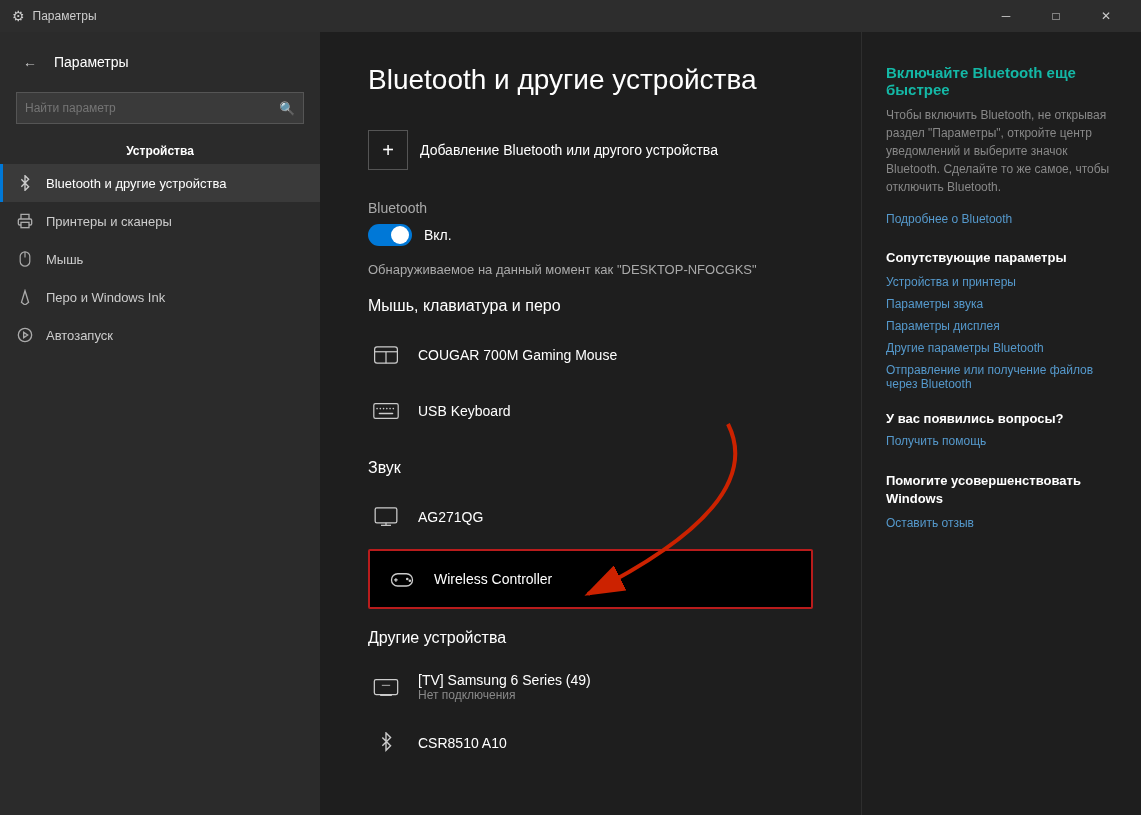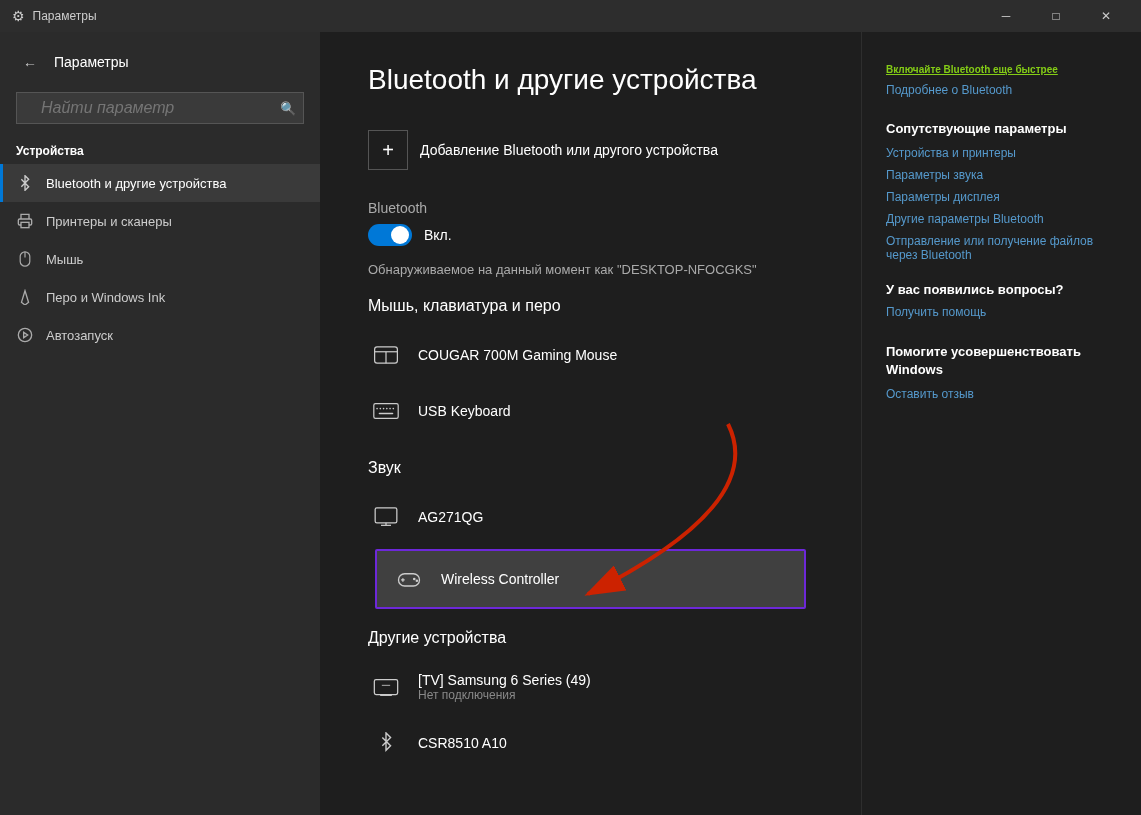--- a/index.html
+++ b/index.html
@@ -92,41 +92,41 @@
       background: #3a3a3a;
       border: 1px solid #555;
       height: 32px;
     }
     .search-input {
       flex: 1;
       background: transparent;
       border: none;
       outline: none;
       color: #ccc;
-      font-size: 16px;
-      padding: 0 24px;
-      font-style: italic;
+      font-size: 12px;
+      padding: 0 8px;
     }
     .search-icon-btn {
       width: 32px;
       height: 32px;
       display: flex;
       align-items: center;
       justify-content: center;
       color: #aaa;
       font-size: 13px;
       cursor: pointer;
     }
 
     .sidebar-section-title {
       font-size: 12px;
       font-weight: 700;
       color: #ffffff;
       padding: 12px 16px 6px 16px;
       text-transform: none;
+      text-align: center;
     }
 
     .sidebar-item {
       display: flex;
       align-items: center;
       gap: 12px;
       padding: 10px 16px;
       cursor: pointer;
       font-size: 13px;
       color: #cccccc;
@@ -279,25 +279,24 @@
 
     
     .right-panel {
       width: 280px;
       background: #1e1e1e;
       padding: 32px 24px;
       flex-shrink: 0;
       border-left: 1px solid #2e2e2e;
     }
     .right-section-title {
-      font-size: 10px;
+      font-size: 15px;
       font-weight: 700;
-      color: #84cc16;
+      color: #14b8a6;
       margin-bottom: 8px;
-      text-decoration: underline;
     }
     .right-text {
       font-size: 12px;
       color: #888888;
       line-height: 1.5;
       margin-bottom: 16px;
     }
     .right-link {
       font-size: 12px;
       color: #5599cc;
@@ -468,21 +467,21 @@
             <rect x="1" y="1" width="26" height="18" rx="2"></rect>
             <line x1="8" y1="22" x2="20" y2="22"></line>
             <line x1="14" y1="19" x2="14" y2="22"></line>
           </svg>
         </div>
         <div class="device-info">
           <div class="device-name">AG271QG</div>
         </div>
       </div>
 
-      <div class="device-item highlighted" style="position:relative; border: 2px solid #6d28d9; padding: 10px 14px; margin: 4px 7px; border-radius: 2px; background: #404040;">
+      <div class="device-item highlighted" style="position:relative; border: 2px solid #b91c1c; padding: 10px 14px; margin: 4px 0; border-radius: 2px; background: #000000;">
         <div class="device-icon">
           <svg width="28" height="20" viewBox="0 0 32 22" fill="none" stroke="#ccc" stroke-width="1.5">
             <rect x="4" y="5" width="24" height="14" rx="7"></rect>
             <line x1="9" y1="10" x2="9" y2="14"></line>
             <line x1="7" y1="12" x2="11" y2="12"></line>
             <circle cx="22" cy="11" r="1.5" fill="#ccc" stroke="none"></circle>
             <circle cx="25" cy="13" r="1.5" fill="#ccc" stroke="none"></circle>
           </svg>
         </div>
         <div class="device-info">
@@ -523,20 +522,21 @@
             <polygon points="0 0, 10 3.5, 0 7" fill="#cc2200"></polygon>
           </marker>
         </defs>
         <path d="M 360 360 Q 400 440 220 530" stroke="#cc2200" stroke-width="4" fill="none" marker-end="url(#arrowhead)"></path>
       </svg>
     </div>
   </div>
 
   <div class="right-panel">
     <div class="right-section-title">Включайте Bluetooth еще быстрее</div>
+    <p class="right-text">Чтобы включить Bluetooth, не открывая раздел "Параметры", откройте центр уведомлений и выберите значок Bluetooth. Сделайте то же самое, чтобы отключить Bluetooth.</p>
     <a class="right-link">Подробнее о Bluetooth</a>
 
     <div class="right-related-title">Сопутствующие параметры</div>
     <a class="right-related-link">Устройства и принтеры</a>
     <a class="right-related-link">Параметры звука</a>
     <a class="right-related-link">Параметры дисплея</a>
     <a class="right-related-link">Другие параметры Bluetooth</a>
     <a class="right-related-link">Отправление или получение файлов через Bluetooth</a>
 
     <div class="right-qa-title">У вас появились вопросы?</div>

